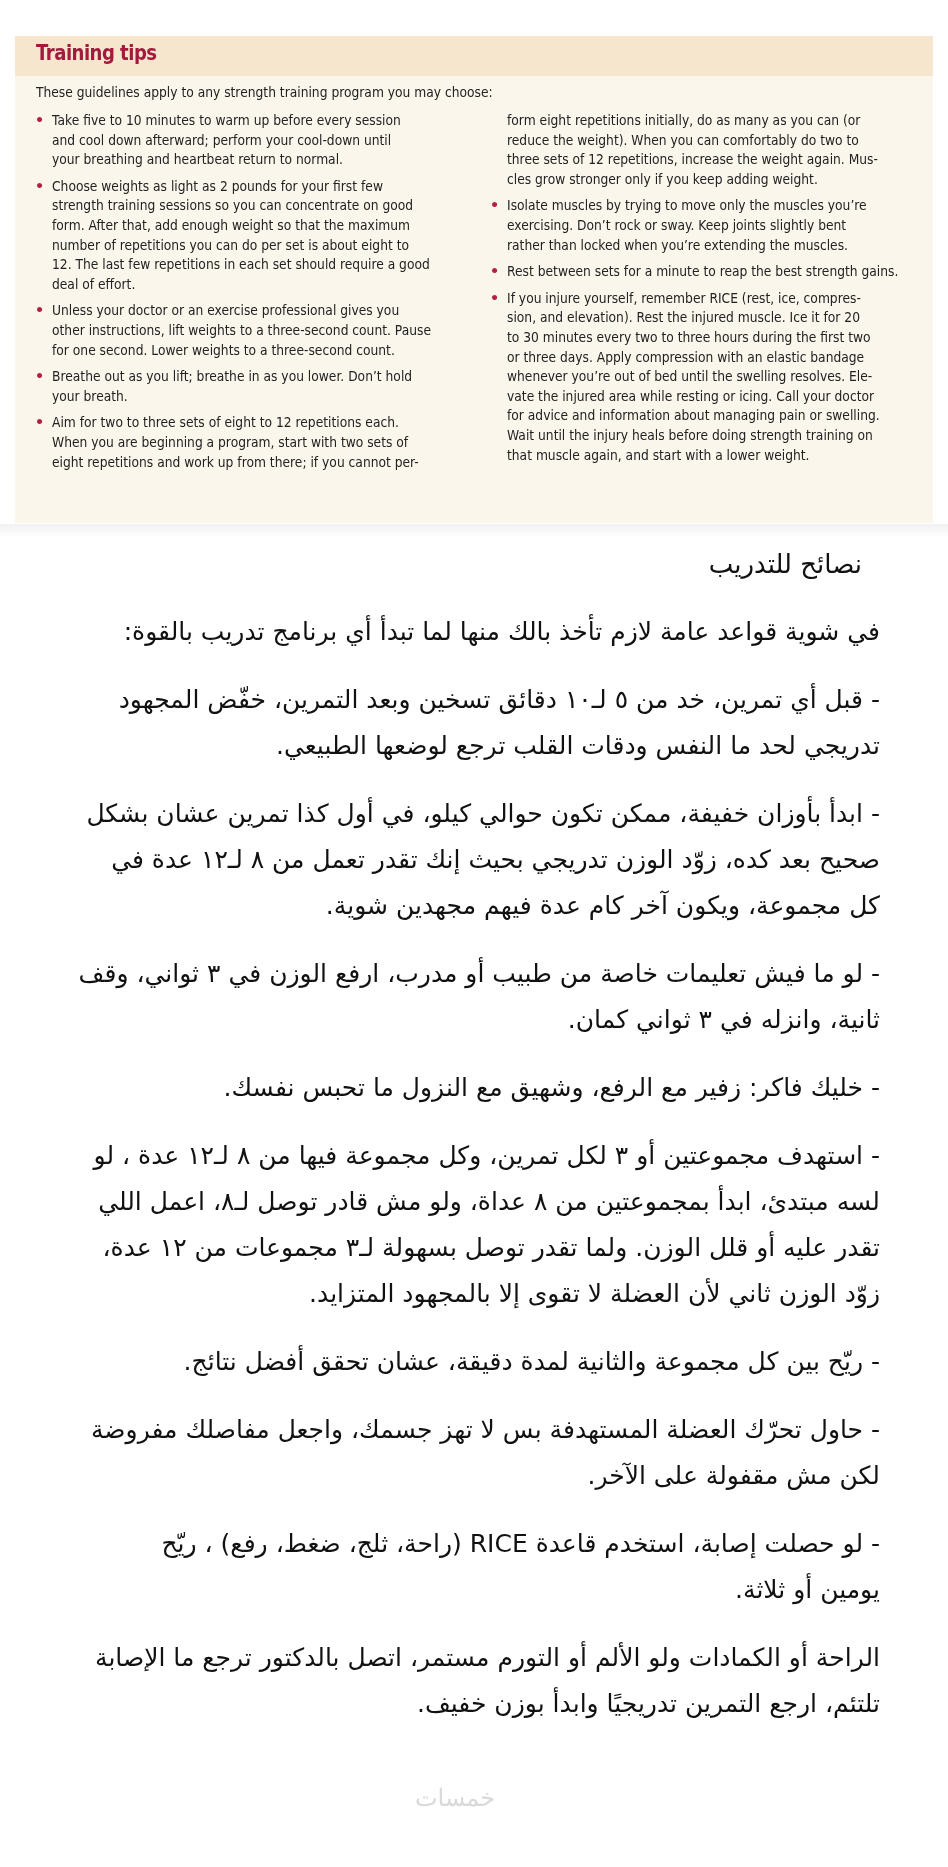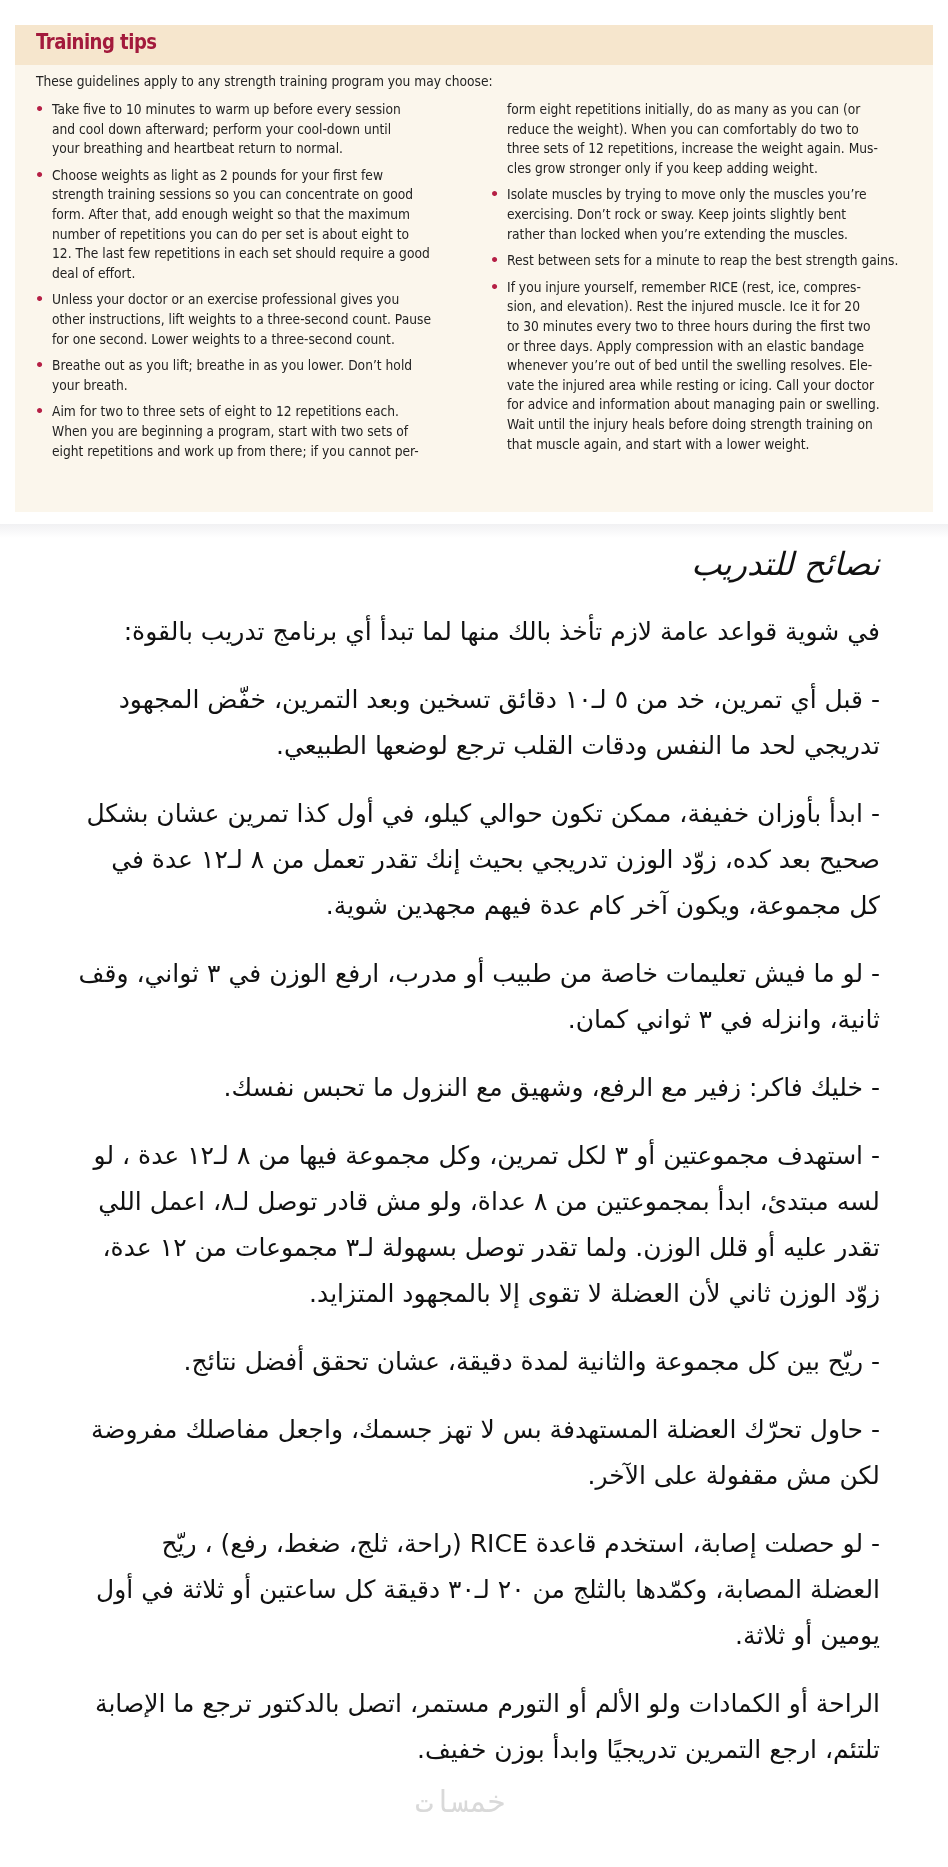--- a/index.html
+++ b/index.html
@@ -8,21 +8,21 @@
       height: 1867px;
       background: #ffffff;
       position: relative;
       overflow: hidden;
       font-family: "Liberation Sans", sans-serif;
       color: #1a1a1a;
     }
     .panel {
       position: absolute;
       left: 15px;
-      top: 25px;
+      top: 36px;
       width: 918px;
       height: 487px;
       background: #fbf6ec;
     }
     .panel-header {
       height: 40px;
       background: #f6e6cd;
       position: relative;
     }
     .panel-title {
@@ -95,30 +95,30 @@
       right: 68px;
       top: 541px;
       width: 830px;
       direction: rtl;
       text-align: right;
       font-family: "DejaVu Sans", sans-serif;
       font-size: 25px;
       line-height: 46px;
       color: #111;
     }
-    .arabic .ar-title { margin: 0 0 22px 0; font-weight: normal; font-size: 32px; font-style: italic; }
+    .arabic .ar-title { margin: 0 18px 22px 0; font-weight: normal; font-size: 26px; }
     .arabic p { margin: 0 0 22px 0; }
     .arabic .aline { display: block; white-space: nowrap; }
 
     .watermark {
       position: absolute;
       left: 415px;
       top: 1784px;
-      font-family: Liberation Mono, monospace;
-      font-size: 30px;
+      font-family: Liberation Serif, serif;
+      font-size: 24px;
       color: #d9d9d9;
       direction: rtl;
       letter-spacing: 1px;
     }
   </style>
 </head>
 <body>
 
 <div class="panel">
   <div class="panel-header">
@@ -245,21 +245,20 @@
       </p>
       <p>
         <span class="aline">- ريّح بين كل مجموعة والثانية لمدة دقيقة، عشان تحقق أفضل نتائج.</span>
       </p>
       <p>
         <span class="aline">- حاول تحرّك العضلة المستهدفة بس لا تهز جسمك، واجعل مفاصلك مفروضة</span>
         <span class="aline">لكن مش مقفولة على الآخر.</span>
       </p>
       <p>
         <span class="aline">- لو حصلت إصابة، استخدم قاعدة RICE (راحة، ثلج، ضغط، رفع) ، ريّح</span>
-        <span class="aline">العضلة المصابة، وكمّدها بالثلج من ٢٠ لـ٣٠ دقيقة كل ساعتين أو ثلاثة في أول</span>
         <span class="aline">يومين أو ثلاثة.</span>
       </p>
       <p>
         <span class="aline">الراحة أو الكمادات ولو الألم أو التورم مستمر، اتصل بالدكتور ترجع ما الإصابة</span>
         <span class="aline">تلتئم، ارجع التمرين تدريجيًا وابدأ بوزن خفيف.</span>
       </p>
     </div>
 </div>
 
 <div class="watermark">خمسات</div>

